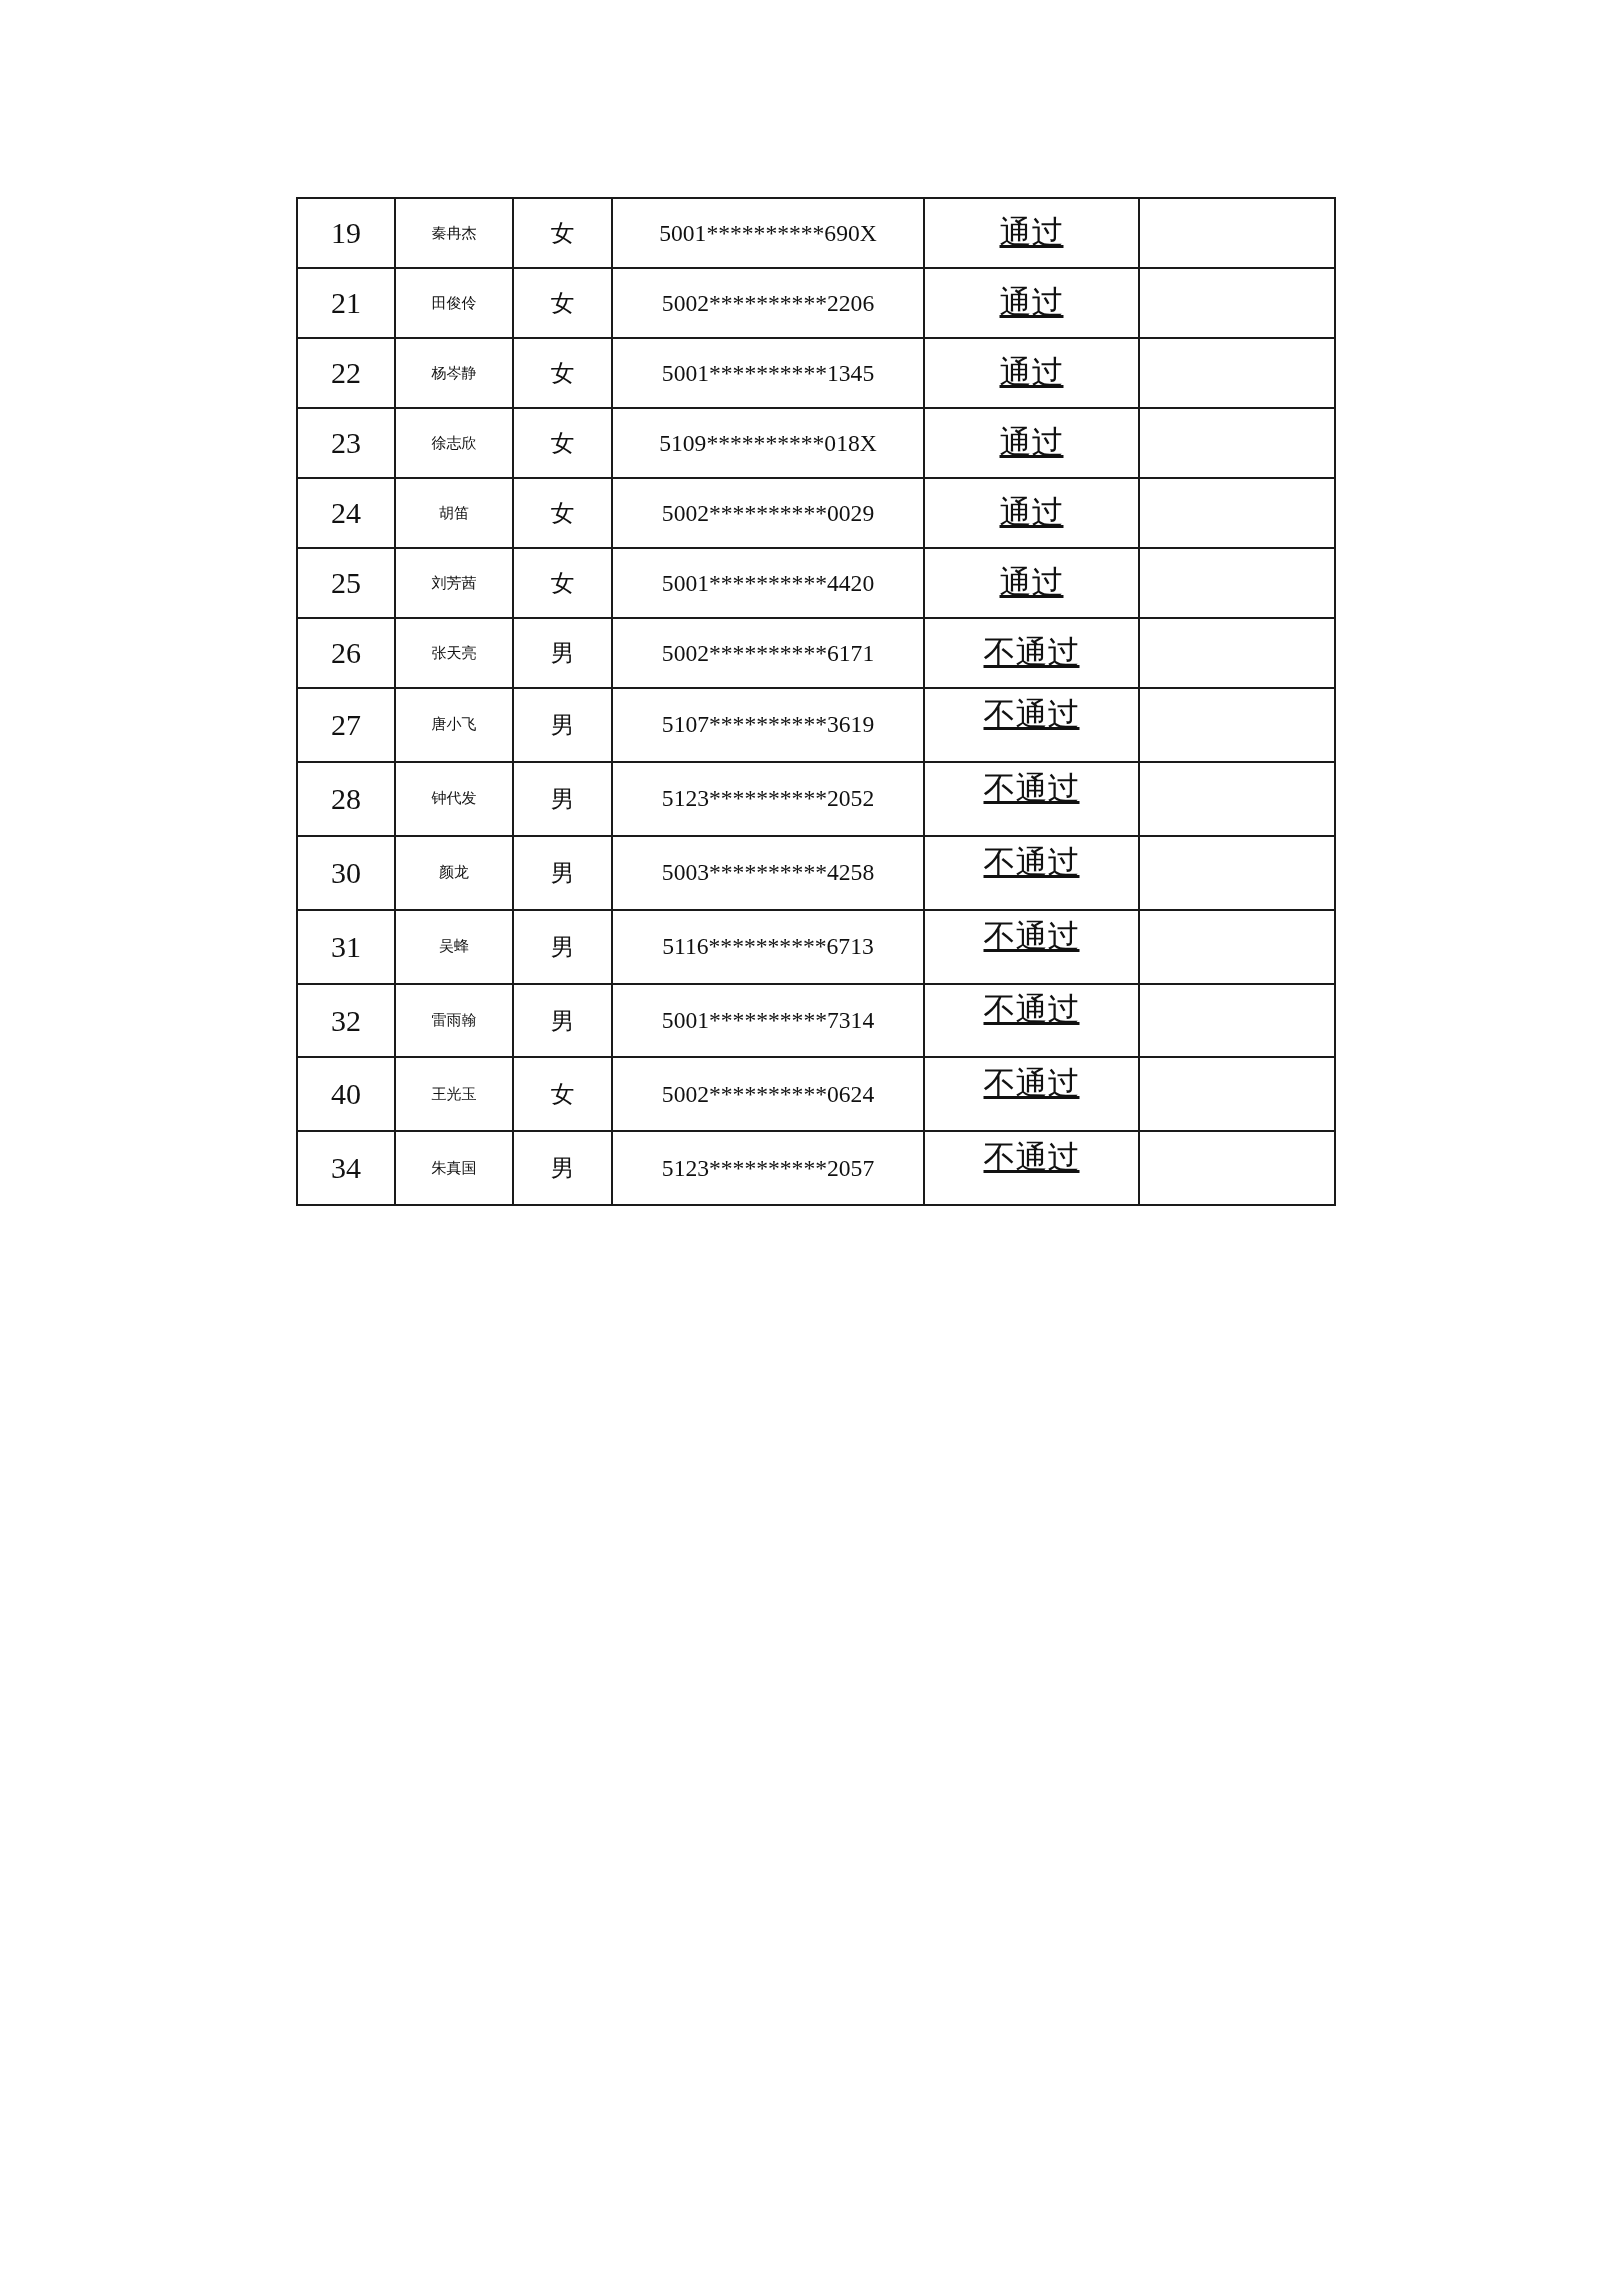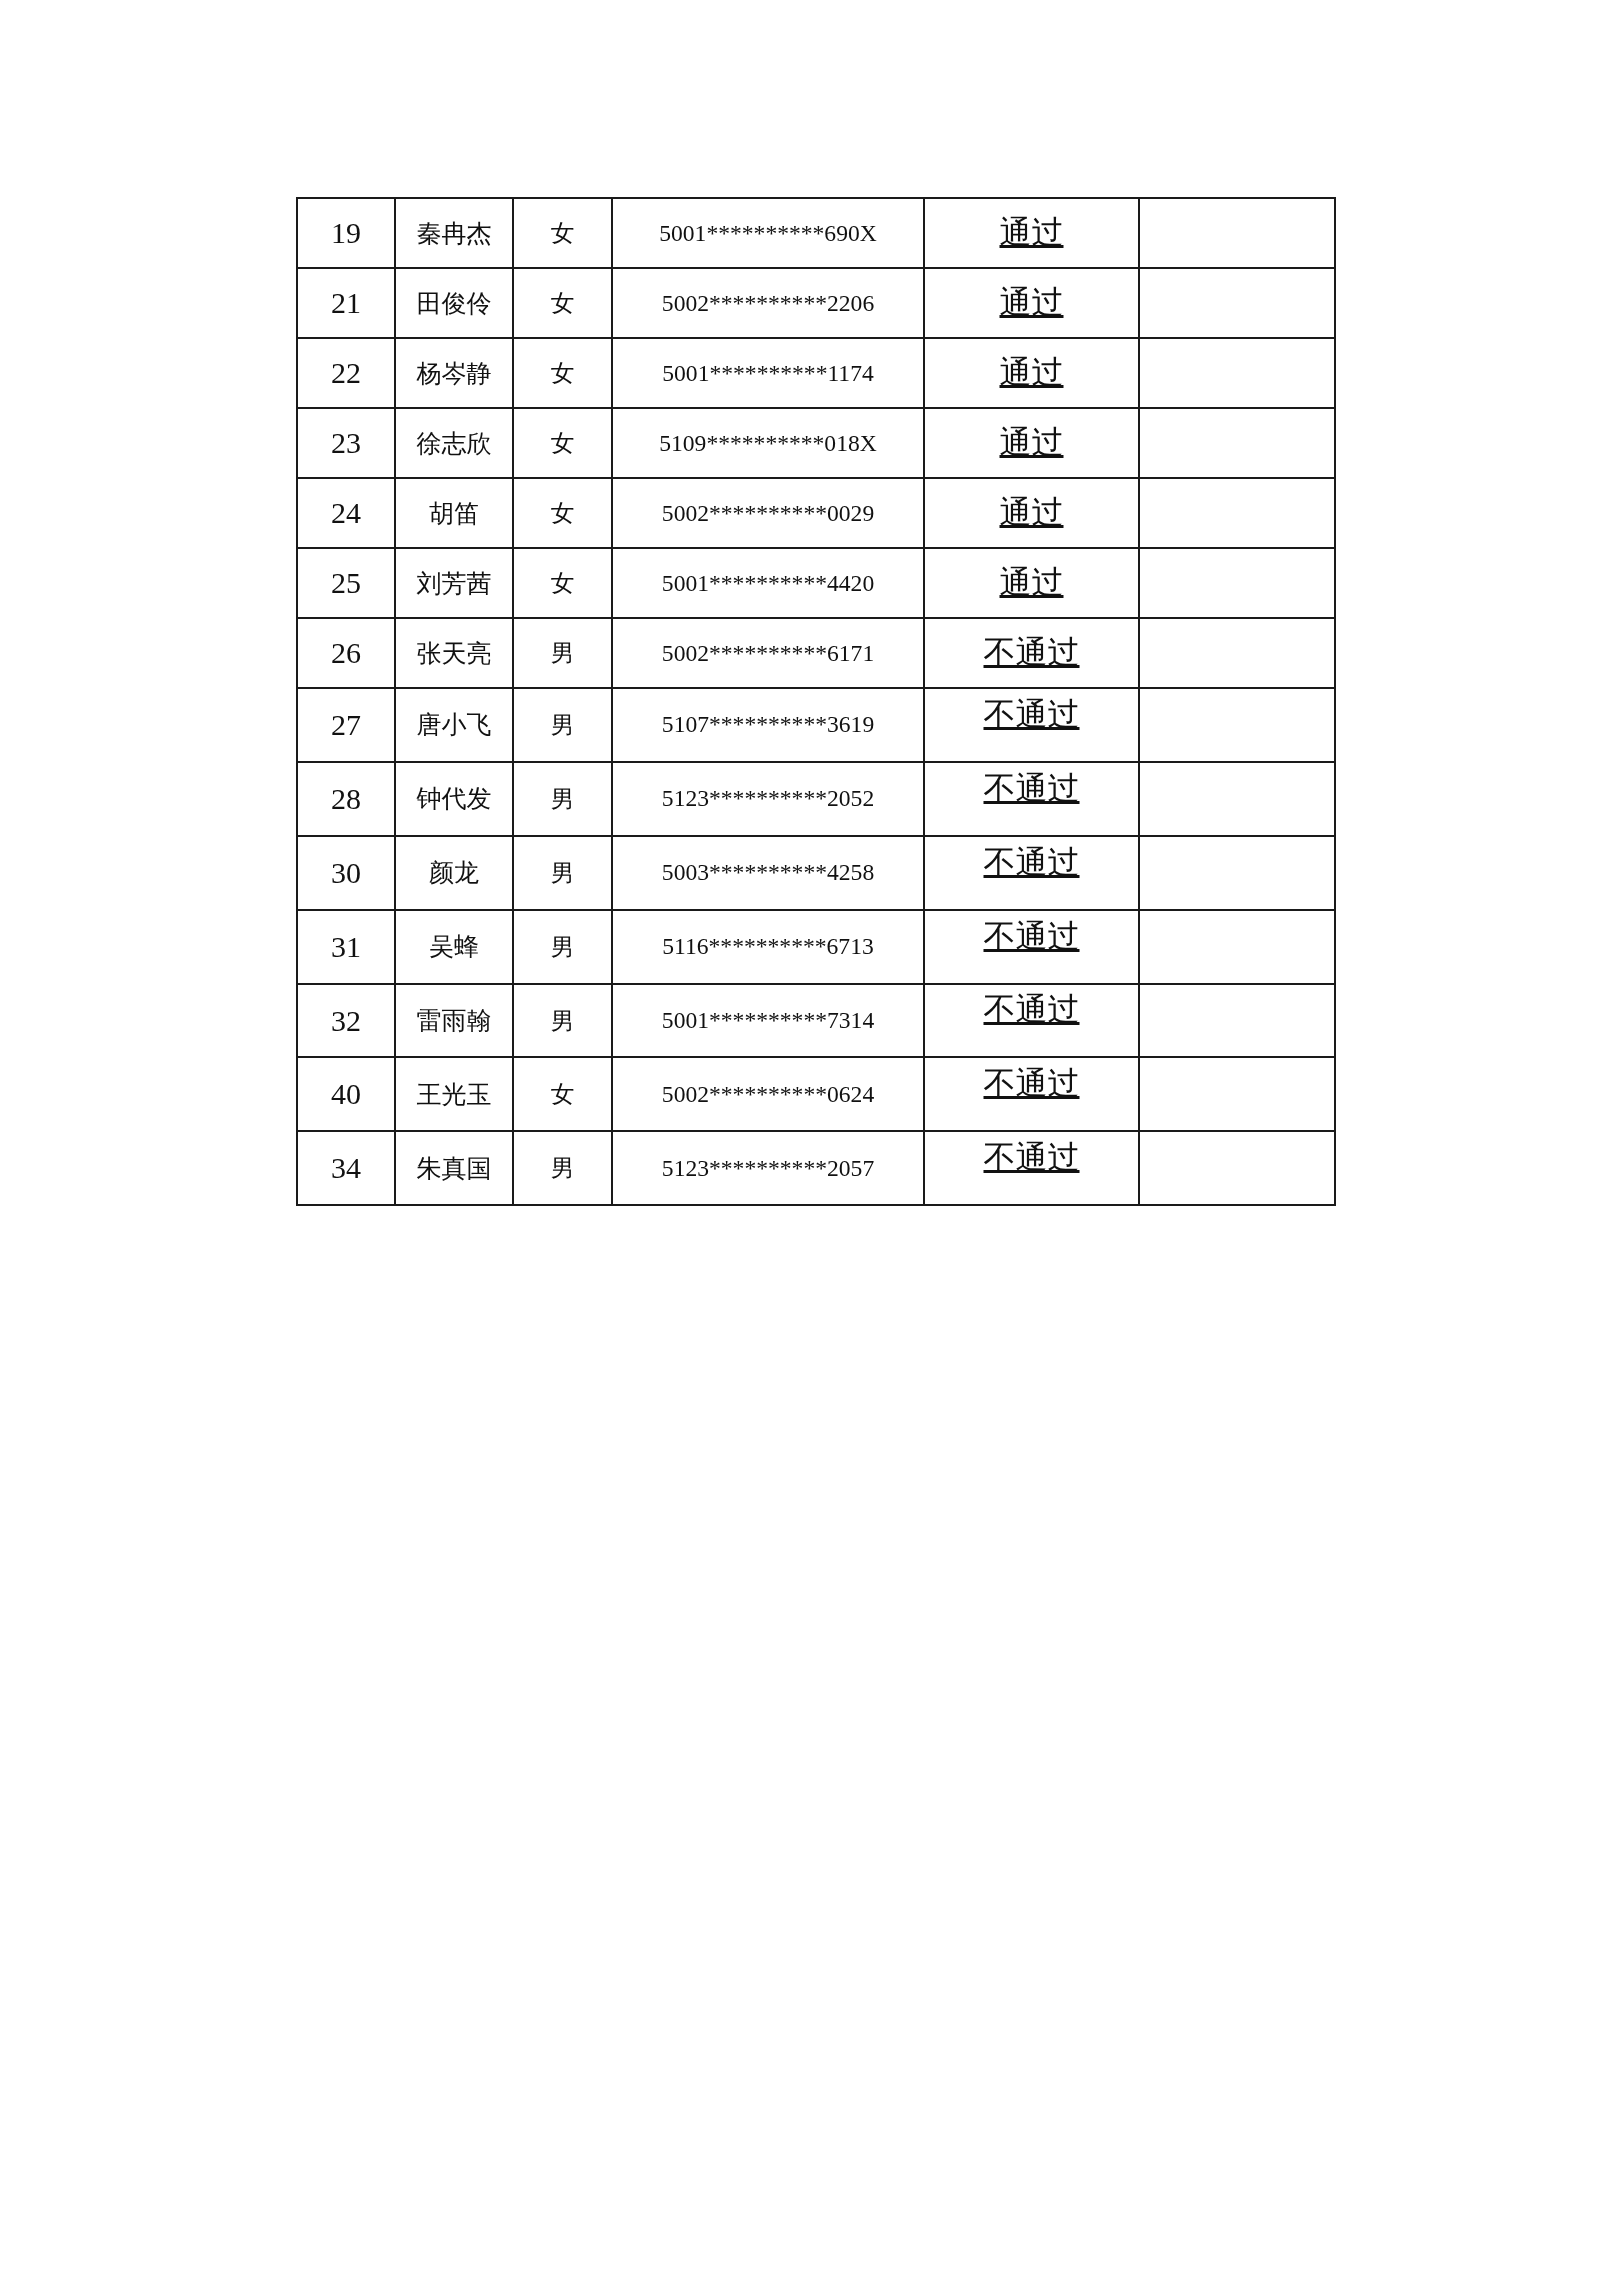--- a/index.html
+++ b/index.html
@@ -3,21 +3,21 @@
 <meta charset="utf-8">
 <style>
   html, body { margin: 0; padding: 0; background: #ffffff; }
   body { width: 1623px; height: 2295px; position: relative; overflow: hidden;
          font-family: "Liberation Serif", "DejaVu Serif", serif; color: #111; }
   table.roster { position: absolute; left: 296px; top: 197px; width: 1025px;
          border-collapse: collapse; table-layout: fixed; }
   table.roster td { border: 2px solid #1a1a1a; height: 68px; padding: 0;
          text-align: center; vertical-align: middle; overflow: hidden; white-space: nowrap; }
   td.c-no { width: 96px; font-size: 30px; }
-  td.c-name { width: 116px; font-size: 25px; text-align: left; padding-left: 14.4px; }
+  td.c-name { width: 116px; font-size: 15px; text-align: left; padding-left: 14.4px; }
   td.c-sex { width: 97px; font-size: 23.6px; }
   td.c-id { width: 310px; font-size: 23.6px; }
   td.c-result { width: 213px; font-size: 32px; text-decoration: underline; }
   td.c-result.top { vertical-align: top; padding-top: 3.9px; }
   td.c-note { width: 194px; }
 </style>
 </head>
 <body>
 
 <table class="roster">
@@ -35,21 +35,21 @@
     <td class="c-name">田俊伶</td>
     <td class="c-sex">女</td>
     <td class="c-id">5002**********2206</td>
     <td class="c-result">通过</td>
     <td class="c-note"></td>
   </tr>
       <tr>
     <td class="c-no">22</td>
     <td class="c-name">杨岑静</td>
     <td class="c-sex">女</td>
-    <td class="c-id">5001**********1174</td>
+    <td class="c-id">5001**********1345</td>
     <td class="c-result">通过</td>
     <td class="c-note"></td>
   </tr>
       <tr>
     <td class="c-no">23</td>
     <td class="c-name">徐志欣</td>
     <td class="c-sex">女</td>
     <td class="c-id">5109**********018X</td>
     <td class="c-result">通过</td>
     <td class="c-note"></td>

